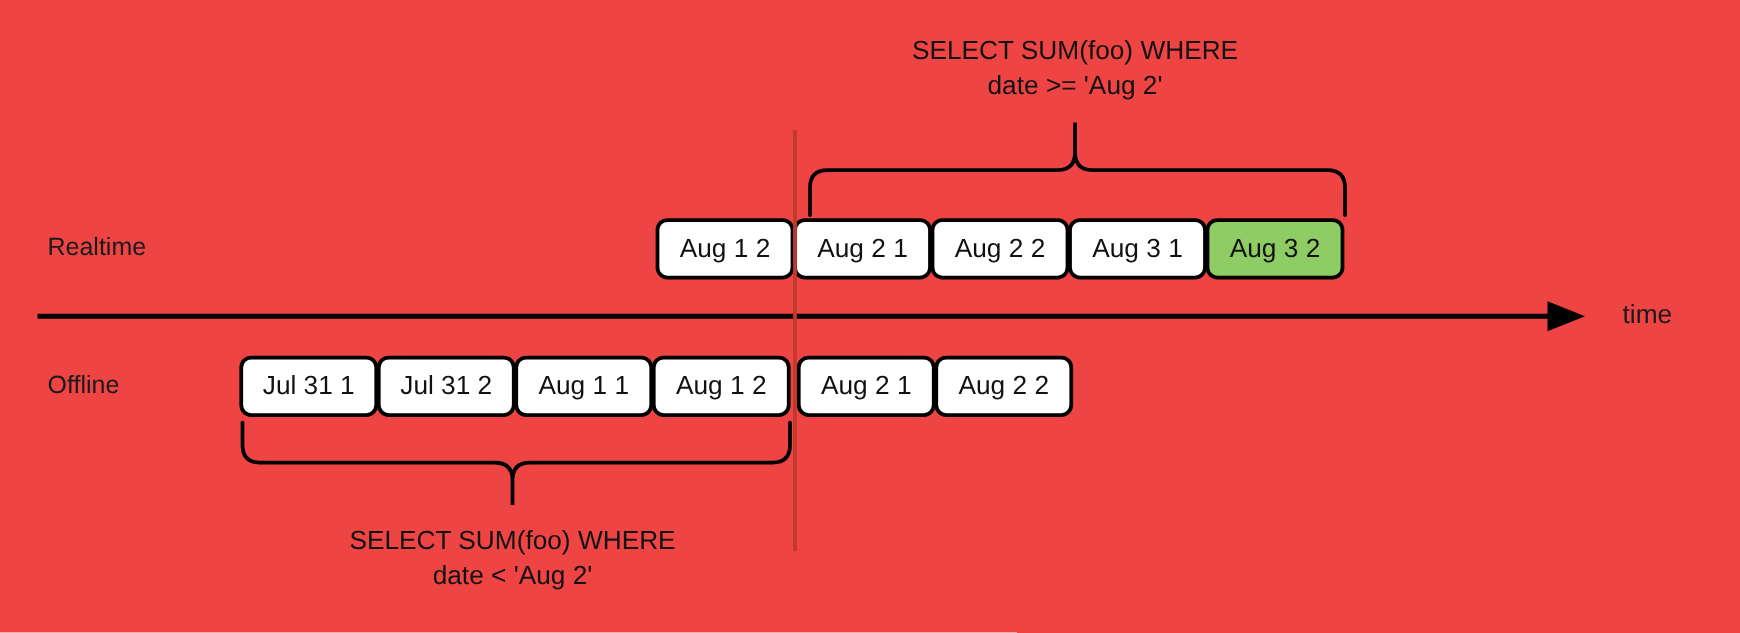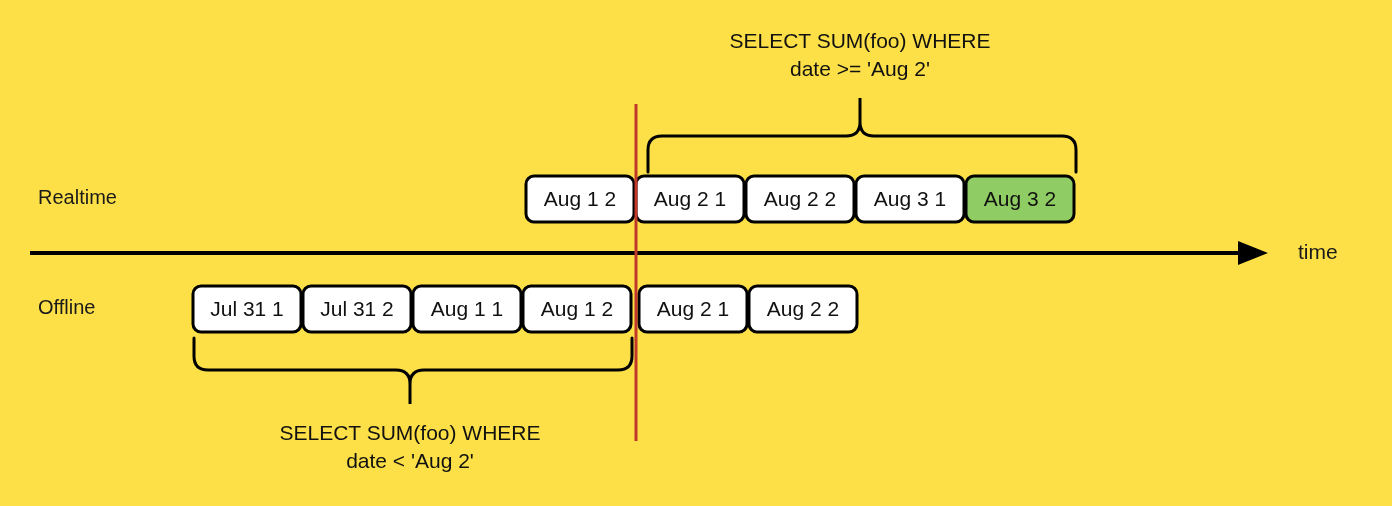--- a/index.html
+++ b/index.html
@@ -8,21 +8,21 @@
     background: #ffffff;
   }
   body {
     font-family: "Liberation Sans", sans-serif;
     color: #1a1a1a;
   }
   #canvas {
     position: relative;
     width: 1392px;
     height: 506px;
-    background: #fde047;
+    background: #ef4444;
     overflow: hidden;
   }
   #canvas svg {
     position: absolute;
     top: 0;
     left: 0;
   }
   .box-label {
     font-family: "Liberation Sans", sans-serif;
     font-size: 21px;

